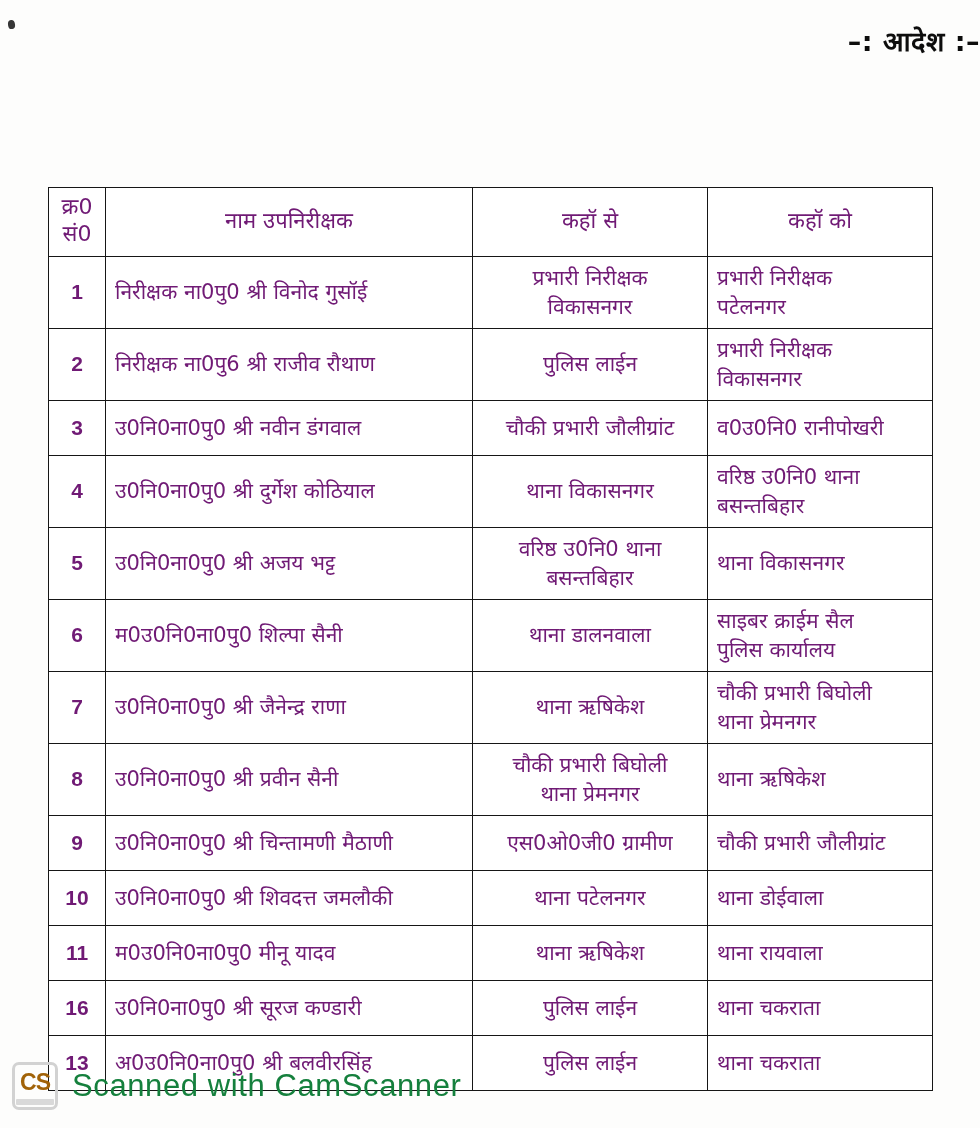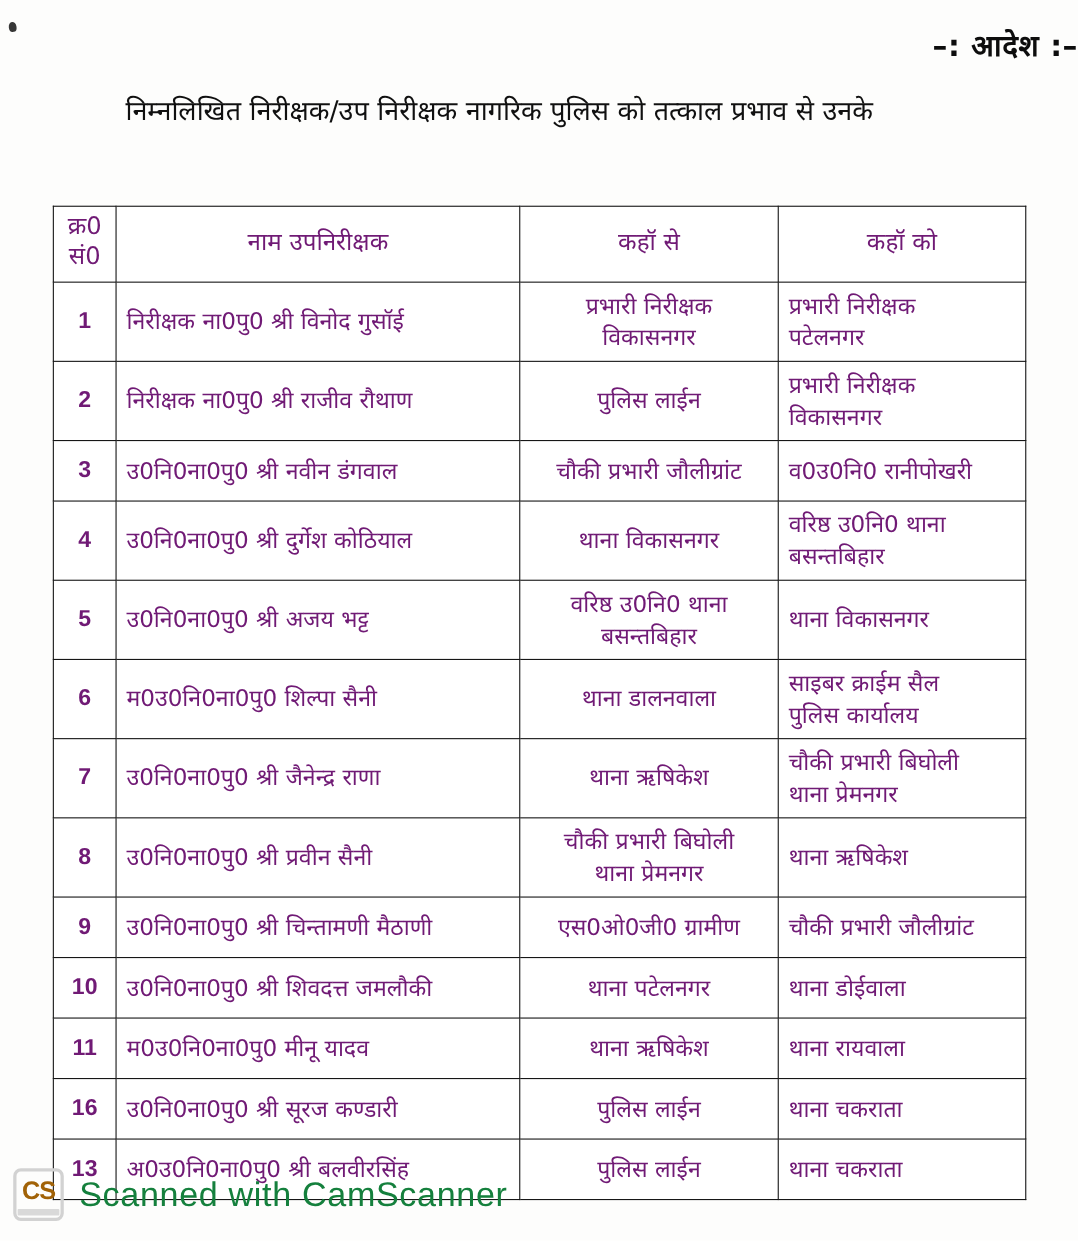--- a/index.html
+++ b/index.html
@@ -184,21 +184,20 @@
 
 <div class="scan-page"></div>
 
 <div class="ink-speck"></div>
 
 <div class="doc-title">
   <span>–: आदेश :–</span>
 </div>
 
 <div class="intro">
-  <span class="first-line">निम्नलिखित निरीक्षक/उप निरीक्षक नागरिक पुलिस को तत्काल प्रभाव से उनके</span>
 </div>
 
 <div class="order-table-wrap">
   <table class="order-table">
     <colgroup>
       <col class="c-sno">
       <col class="c-name">
       <col class="c-from">
       <col class="c-to">
     </colgroup>
@@ -221,21 +220,21 @@
             <span class="cell-line">प्रभारी निरीक्षक</span>
             <span class="cell-line">विकासनगर</span>
           </td>
           <td class="cell-to">
             <span class="cell-line">प्रभारी निरीक्षक</span>
             <span class="cell-line">पटेलनगर</span>
           </td>
         </tr>
         <tr class="r-tall">
           <td class="cell-sno">2</td>
-          <td class="cell-name">निरीक्षक ना0पु0 श्री राजीव रौथाण</td>
+          <td class="cell-name">निरीक्षक ना0पु6 श्री राजीव रौथाण</td>
           <td class="cell-from">
             <span class="cell-line">पुलिस लाईन</span>
           </td>
           <td class="cell-to">
             <span class="cell-line">प्रभारी निरीक्षक</span>
             <span class="cell-line">विकासनगर</span>
           </td>
         </tr>
         <tr class="r-short">
           <td class="cell-sno">3</td>

